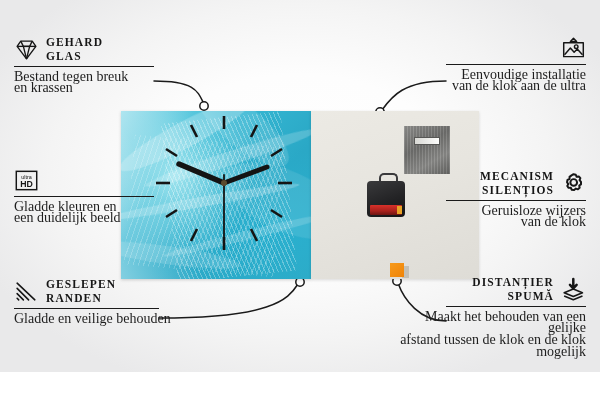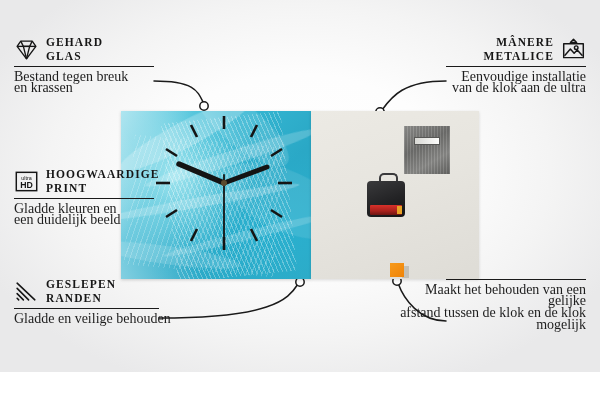--- a/index.html
+++ b/index.html
@@ -209,22 +209,20 @@
 en krassen</div>
   </div>
 
   <div class="feature l" id="f-print">
     <div class="feat-head">
       <svg class="ico" viewBox="0 0 24 24">
         <rect x="2.2" y="3.2" width="19.6" height="17.6" fill="none" stroke="#161616" stroke-width="1.4"></rect>
         <text x="12" y="11" font-family="Liberation Sans, sans-serif" font-size="5.2" text-anchor="middle" fill="#161616">ultra</text>
         <text x="12" y="18.4" font-family="Liberation Sans, sans-serif" font-size="8.4" font-weight="bold" text-anchor="middle" fill="#161616">HD</text>
       </svg>
-      <div class="feat-title">HOOGWAARDIGE
-PRINT</div>
     </div>
     <div class="rule"></div>
     <div class="feat-desc">Gladde kleuren en
 een duidelijk beeld</div>
   </div>
 
   <div class="feature l" id="f-edges">
     <div class="feat-head">
       <svg class="ico" viewBox="0 0 24 24">
         <g stroke="#161616" stroke-width="1.5" stroke-linecap="round">
@@ -244,28 +242,54 @@
   <div class="feature r" id="f-handles">
     <div class="feat-head right">
       <svg class="ico" viewBox="0 0 24 24">
         <g fill="none" stroke="#161616" stroke-width="1.4" stroke-linejoin="round">
           <path d="M12 2.2 L15 5.2 H9 Z"></path>
           <rect x="2.6" y="6.4" width="18.8" height="13.4"></rect>
           <path d="M3.4 18 L9 11.6 L12.6 15.6 L15.6 12.4 L20.6 18"></path>
           <circle cx="14.6" cy="10.2" r="1.7"></circle>
         </g>
       </svg>
-      <div class="feat-title">MÂNERE
-METALICE</div>
     </div>
     <div class="rule"></div>
     <div class="feat-desc">Eenvoudige installatie
 van de klok aan de ultra</div>
   </div>
 
+  <div class="feature r" id="f-mech">
+    <div class="feat-head right">
+      <svg class="ico" viewBox="0 0 24 24">
+        <g fill="none" stroke="#161616" stroke-width="1.9" stroke-linejoin="round">
+          <path d="M12 3.1 L14.2 3.6 L15 5.6 L17.1 5.2 L18.6 6.9 L17.8 8.8 L19.2 10.4 L19.2 12.8
+                   L17.5 13.9 L17.9 16 L16.2 17.6 L14.3 16.9 L12.6 18.3 L10.3 18 L9.4 16.1
+                   L7.3 16.2 L6 14.4 L7 12.6 L5.8 10.8 L6.2 8.5 L8.2 7.7 L8.2 5.6 L10.1 4.2 Z"></path>
+          <circle cx="12.2" cy="11" r="3.2"></circle>
+        </g>
+      </svg>
+      <div class="feat-title">MECANISM
+SILENȚIOS</div>
+    </div>
+    <div class="rule"></div>
+    <div class="feat-desc">Geruisloze wijzers
+van de klok</div>
+  </div>
 
   <div class="feature r" id="f-spacer">
+    <div class="feat-head right">
+      <svg class="ico" viewBox="0 0 24 24">
+        <g fill="none" stroke="#161616" stroke-width="1.5" stroke-linejoin="round">
+          <path d="M11.8 2 V10.4 M8.6 7.6 L11.8 11 L15 7.6" stroke-width="2.4" stroke-linecap="round"></path>
+          <path d="M3 15.2 L11.8 11.6 L20.6 15.2 L11.8 18.8 Z"></path>
+          <path d="M3 18.2 L11.8 21.8 L20.6 18.2"></path>
+        </g>
+      </svg>
+      <div class="feat-title">DISTANȚIER
+SPUMĂ</div>
+    </div>
     <div class="rule"></div>
     <div class="feat-desc">Maakt het behouden van een gelijke
 afstand tussen de klok en de klok mogelijk</div>
   </div>
 
 </div>
 
 </body></html>

